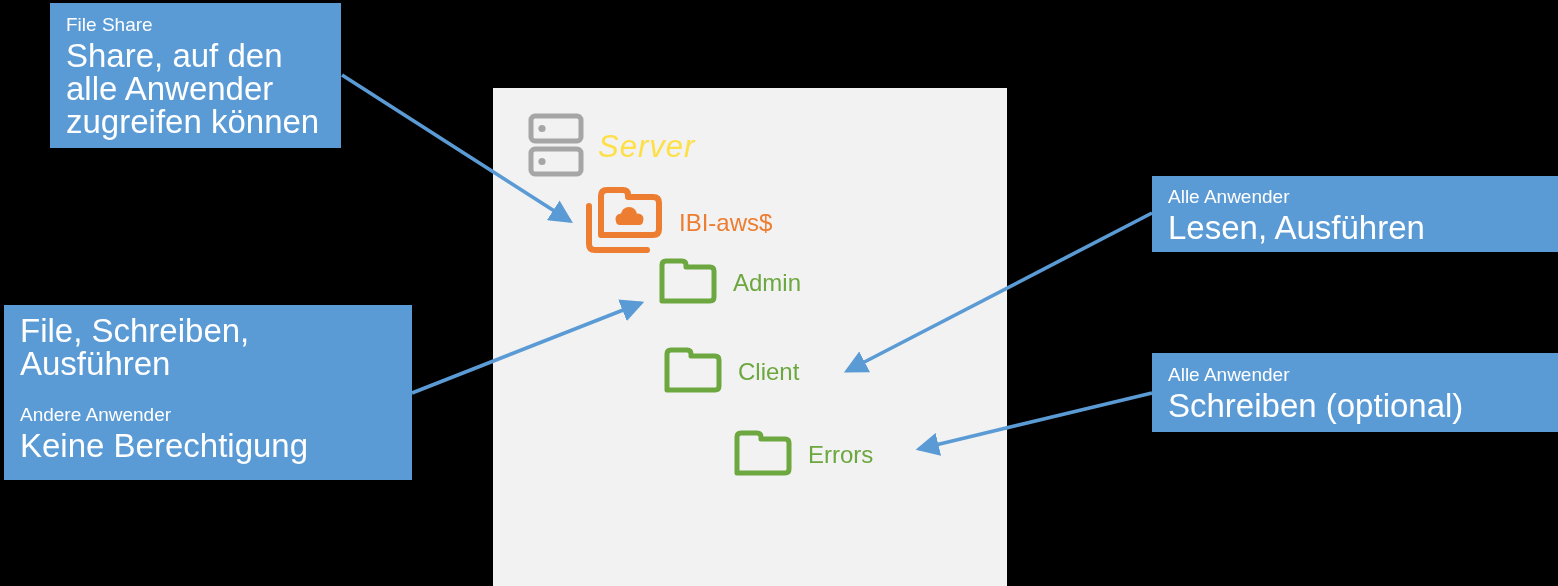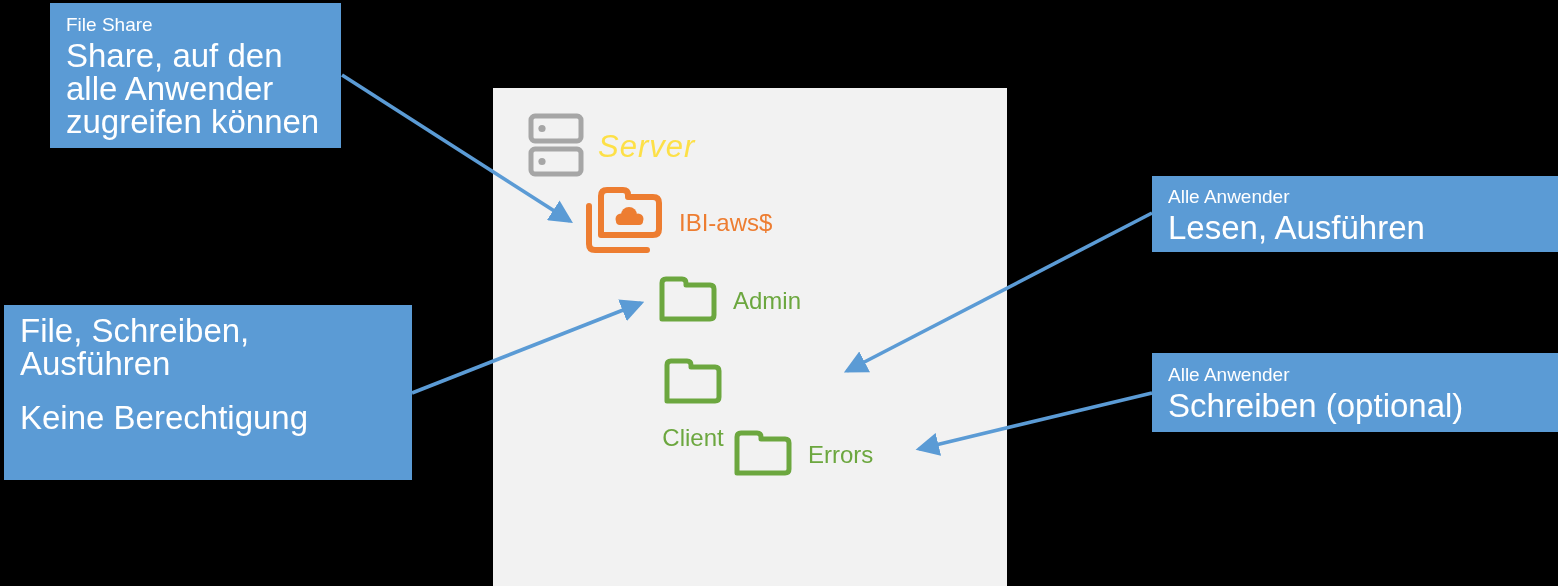--- a/index.html
+++ b/index.html
@@ -88,30 +88,30 @@
           <circle cx="46" cy="29" r="8"></circle>
           <circle cx="38" cy="33" r="5.5"></circle>
           <circle cx="55" cy="33" r="5.5"></circle>
           <rect x="33" y="31" width="27" height="8" rx="4"></rect>
         </g>
       </svg>
     </span>
     <span class="lbl">IBI-aws$</span>
   </div>
 
-  <div class="row folder-row" style="left:657px; top:274px;">
+  <div class="row folder-row" style="left:657px; top:256px;">
     <span>
       <svg width="62" height="50" viewBox="0 0 62 50">
         <path d="M5 45 L5 9 Q5 5 9 5 L25 5 Q29 5 29 9 L29 11 L53 11 Q57 11 57 15 L57 41 Q57 45 53 45 Z" fill="none" stroke="#6CA73F" stroke-width="5" stroke-linejoin="round"></path>
       </svg>
     </span>
     <span class="lbl">Admin</span>
   </div>
 
-  <div class="row folder-row" style="left:662px; top:356px;flex-direction:column;">
+  <div class="row folder-row" style="left:662px; top:345px;">
     <span>
       <svg width="62" height="50" viewBox="0 0 62 50">
         <path d="M5 45 L5 9 Q5 5 9 5 L25 5 Q29 5 29 9 L29 11 L53 11 Q57 11 57 15 L57 41 Q57 45 53 45 Z" fill="none" stroke="#6CA73F" stroke-width="5" stroke-linejoin="round"></path>
       </svg>
     </span>
     <span class="lbl">Client</span>
   </div>
 
   <div class="row folder-row" style="left:732px; top:428px;">
     <span>
@@ -123,20 +123,21 @@
   </div>
 
   <div class="callout tl">
     <div class="small">File Share</div>
     <div class="big">Share, auf den alle Anwender zugreifen können</div>
   </div>
 
   <div class="callout ml">
     <div class="big">File, Schreiben, Ausführen</div>
     <div class="spacer"></div>
+    <div class="small">Andere Anwender</div>
     <div class="big">Keine Berechtigung</div>
   </div>
 
   <div class="callout rt">
     <div class="small">Alle Anwender</div>
     <div class="big">Lesen, Ausführen</div>
   </div>
 
   <div class="callout rb">
     <div class="small">Alle Anwender</div>

